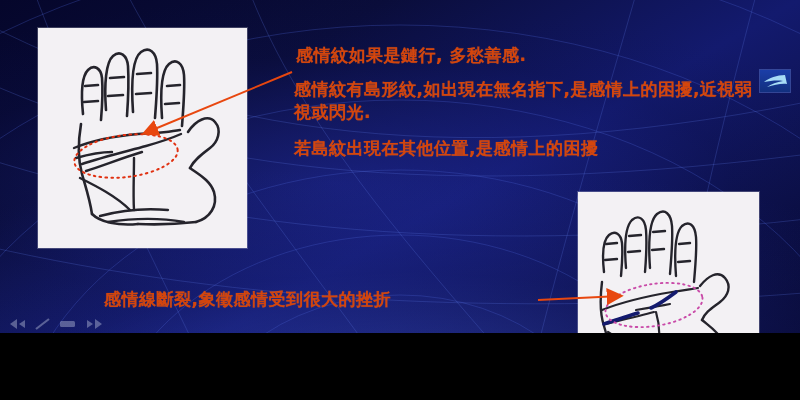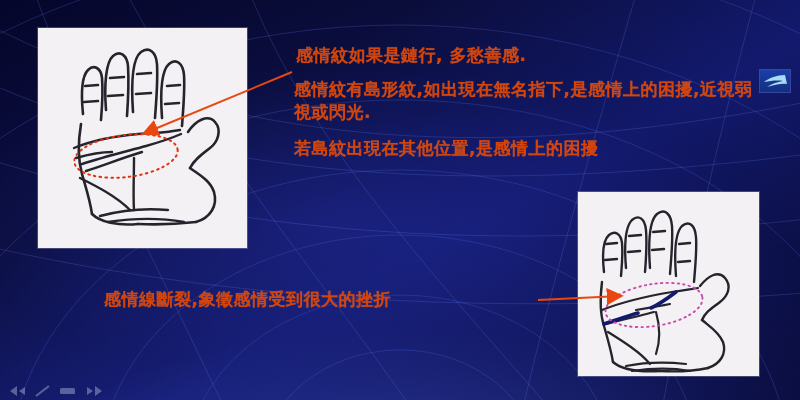--- a/index.html
+++ b/index.html
@@ -1,18 +1,18 @@
 <!DOCTYPE html>
 <html><head>
 <meta charset="utf-8">
 <style>
   html,body{margin:0;padding:0;background:#000;}
   #slide{
     position:relative;
-    width:800px;height:400px;
+    width:800px;height:333px;
     overflow:hidden;
     font-family:"DejaVu Sans","Liberation Sans",sans-serif;
     background:
       radial-gradient(ellipse 120% 95% at 50% 118%, rgba(60,80,200,.55) 0%, rgba(30,40,140,.30) 38%, rgba(8,10,60,0) 72%),
       radial-gradient(ellipse 90% 70% at 42% 55%, rgba(35,45,160,.45) 0%, rgba(12,16,80,.15) 55%, rgba(5,6,45,0) 80%),
       linear-gradient(150deg,#05062b 0%,#0a0d3a 28%,#131a6e 58%,#0c1048 82%,#05062a 100%);
   }
   
   #arcs{position:absolute;inset:0;pointer-events:none;}
   

